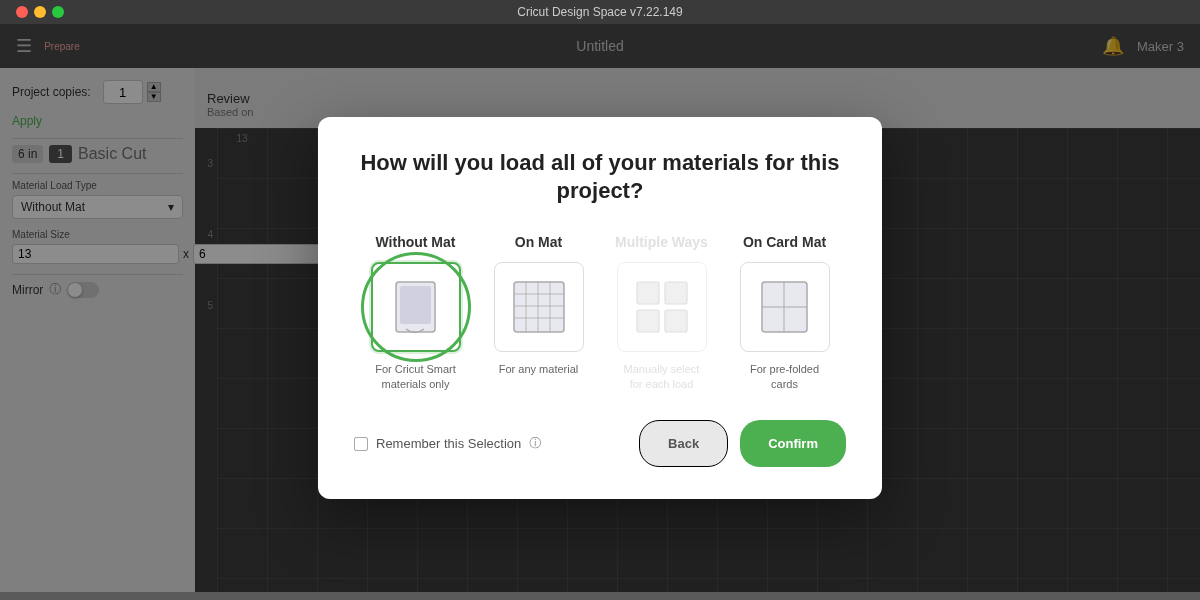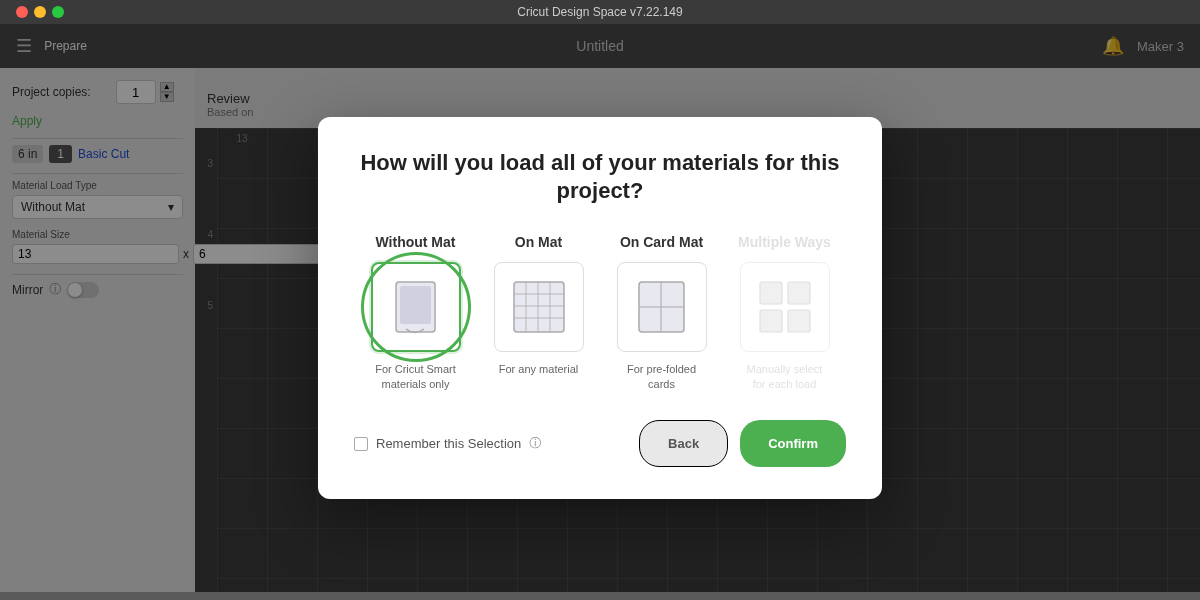--- a/index.html
+++ b/index.html
@@ -72,22 +72,22 @@
       align-items: center;
       padding: 0 16px;
       z-index: 2;
     }
     .nav-menu-icon {
       color: #ccc;
       font-size: 18px;
       margin-right: 12px;
     }
     .nav-prepare {
-      color: #ffffff;
-      font-size: 12px;
+      color: #fca5a5;
+      font-size: 10px;
       font-weight: 500;
     }
     .nav-title {
       position: absolute;
       left: 50%;
       transform: translateX(-50%);
       color: #ccc;
       font-size: 14px;
     }
     .nav-right {
@@ -114,21 +114,21 @@
       z-index: 1;
     }
     .sidebar-row {
       display: flex;
       align-items: center;
       margin-bottom: 10px;
     }
     .sidebar-label {
       font-size: 12px;
       color: #333;
-      margin-right: 25px;
+      margin-right: 12px;
     }
     .copies-input-group {
       display: flex;
       align-items: center;
       gap: 4px;
     }
     .copies-input {
       width: 40px;
       height: 24px;
       text-align: center;
@@ -180,22 +180,22 @@
       border-radius: 3px;
     }
     .cut-number {
       background: #555;
       color: white;
       padding: 2px 8px;
       border-radius: 3px;
       font-size: 12px;
     }
     .basic-cut-label {
-      font-size: 12px;
-      color: #1d4ed8;
+      font-size: 16px;
+      color: #737373;
     }
     .section-label {
       font-size: 10px;
       color: #555;
       margin-bottom: 4px;
     }
     .dropdown-select {
       display: flex;
       align-items: center;
       background: white;
@@ -582,47 +582,47 @@
 
               <line x1="17" y1="5" x2="17" y2="55" stroke="#aaa" stroke-width="0.8"></line>
               <line x1="29" y1="5" x2="29" y2="55" stroke="#aaa" stroke-width="0.8"></line>
               <line x1="41" y1="5" x2="41" y2="55" stroke="#aaa" stroke-width="0.8"></line>
               <line x1="5" y1="17" x2="55" y2="17" stroke="#aaa" stroke-width="0.8"></line>
               <line x1="5" y1="29" x2="55" y2="29" stroke="#aaa" stroke-width="0.8"></line>
               <line x1="5" y1="41" x2="55" y2="41" stroke="#aaa" stroke-width="0.8"></line>
             </svg>
           </div>
           <div class="option-desc">For any material</div>
-        </div>
-
-        <div class="modal-option">
-          <div class="option-title">On Card Mat</div>
-          <div class="option-icon-wrap">
-            <svg width="55" height="60" viewBox="0 0 55 60">
-              <rect x="5" y="5" width="45" height="50" rx="3" fill="#e8e8f0" stroke="#aaa" stroke-width="1.5"></rect>
-              <line x1="27" y1="5" x2="27" y2="55" stroke="#aaa" stroke-width="1"></line>
-              <line x1="5" y1="30" x2="50" y2="30" stroke="#aaa" stroke-width="1"></line>
-            </svg>
-          </div>
-          <div class="option-desc">For pre-folded<br>cards</div>
         </div>
 
         <div class="modal-option" style="opacity:0.45;">
           <div class="option-title muted">Multiple Ways</div>
           <div class="option-icon-wrap">
             <svg width="60" height="60" viewBox="0 0 60 60">
               <rect x="5" y="5" width="22" height="22" rx="2" fill="#e0e0e0" stroke="#bbb" stroke-width="1.2"></rect>
               <rect x="33" y="5" width="22" height="22" rx="2" fill="#e0e0e0" stroke="#bbb" stroke-width="1.2"></rect>
               <rect x="5" y="33" width="22" height="22" rx="2" fill="#e0e0e0" stroke="#bbb" stroke-width="1.2"></rect>
               <rect x="33" y="33" width="22" height="22" rx="2" fill="#e0e0e0" stroke="#bbb" stroke-width="1.2"></rect>
             </svg>
           </div>
           <div class="option-desc muted">Manually select<br>for each load</div>
         </div>
 
+        <div class="modal-option">
+          <div class="option-title">On Card Mat</div>
+          <div class="option-icon-wrap">
+            <svg width="55" height="60" viewBox="0 0 55 60">
+              <rect x="5" y="5" width="45" height="50" rx="3" fill="#e8e8f0" stroke="#aaa" stroke-width="1.5"></rect>
+              <line x1="27" y1="5" x2="27" y2="55" stroke="#aaa" stroke-width="1"></line>
+              <line x1="5" y1="30" x2="50" y2="30" stroke="#aaa" stroke-width="1"></line>
+            </svg>
+          </div>
+          <div class="option-desc">For pre-folded<br>cards</div>
+        </div>
+
       </div>
 
       <div class="modal-footer">
         <div class="remember-section">
           <div class="remember-checkbox"></div>
           <span class="remember-label">Remember this Selection</span>
           <span class="info-icon">ⓘ</span>
         </div>
         <div class="modal-buttons">
           <button class="btn-back">Back</button>

